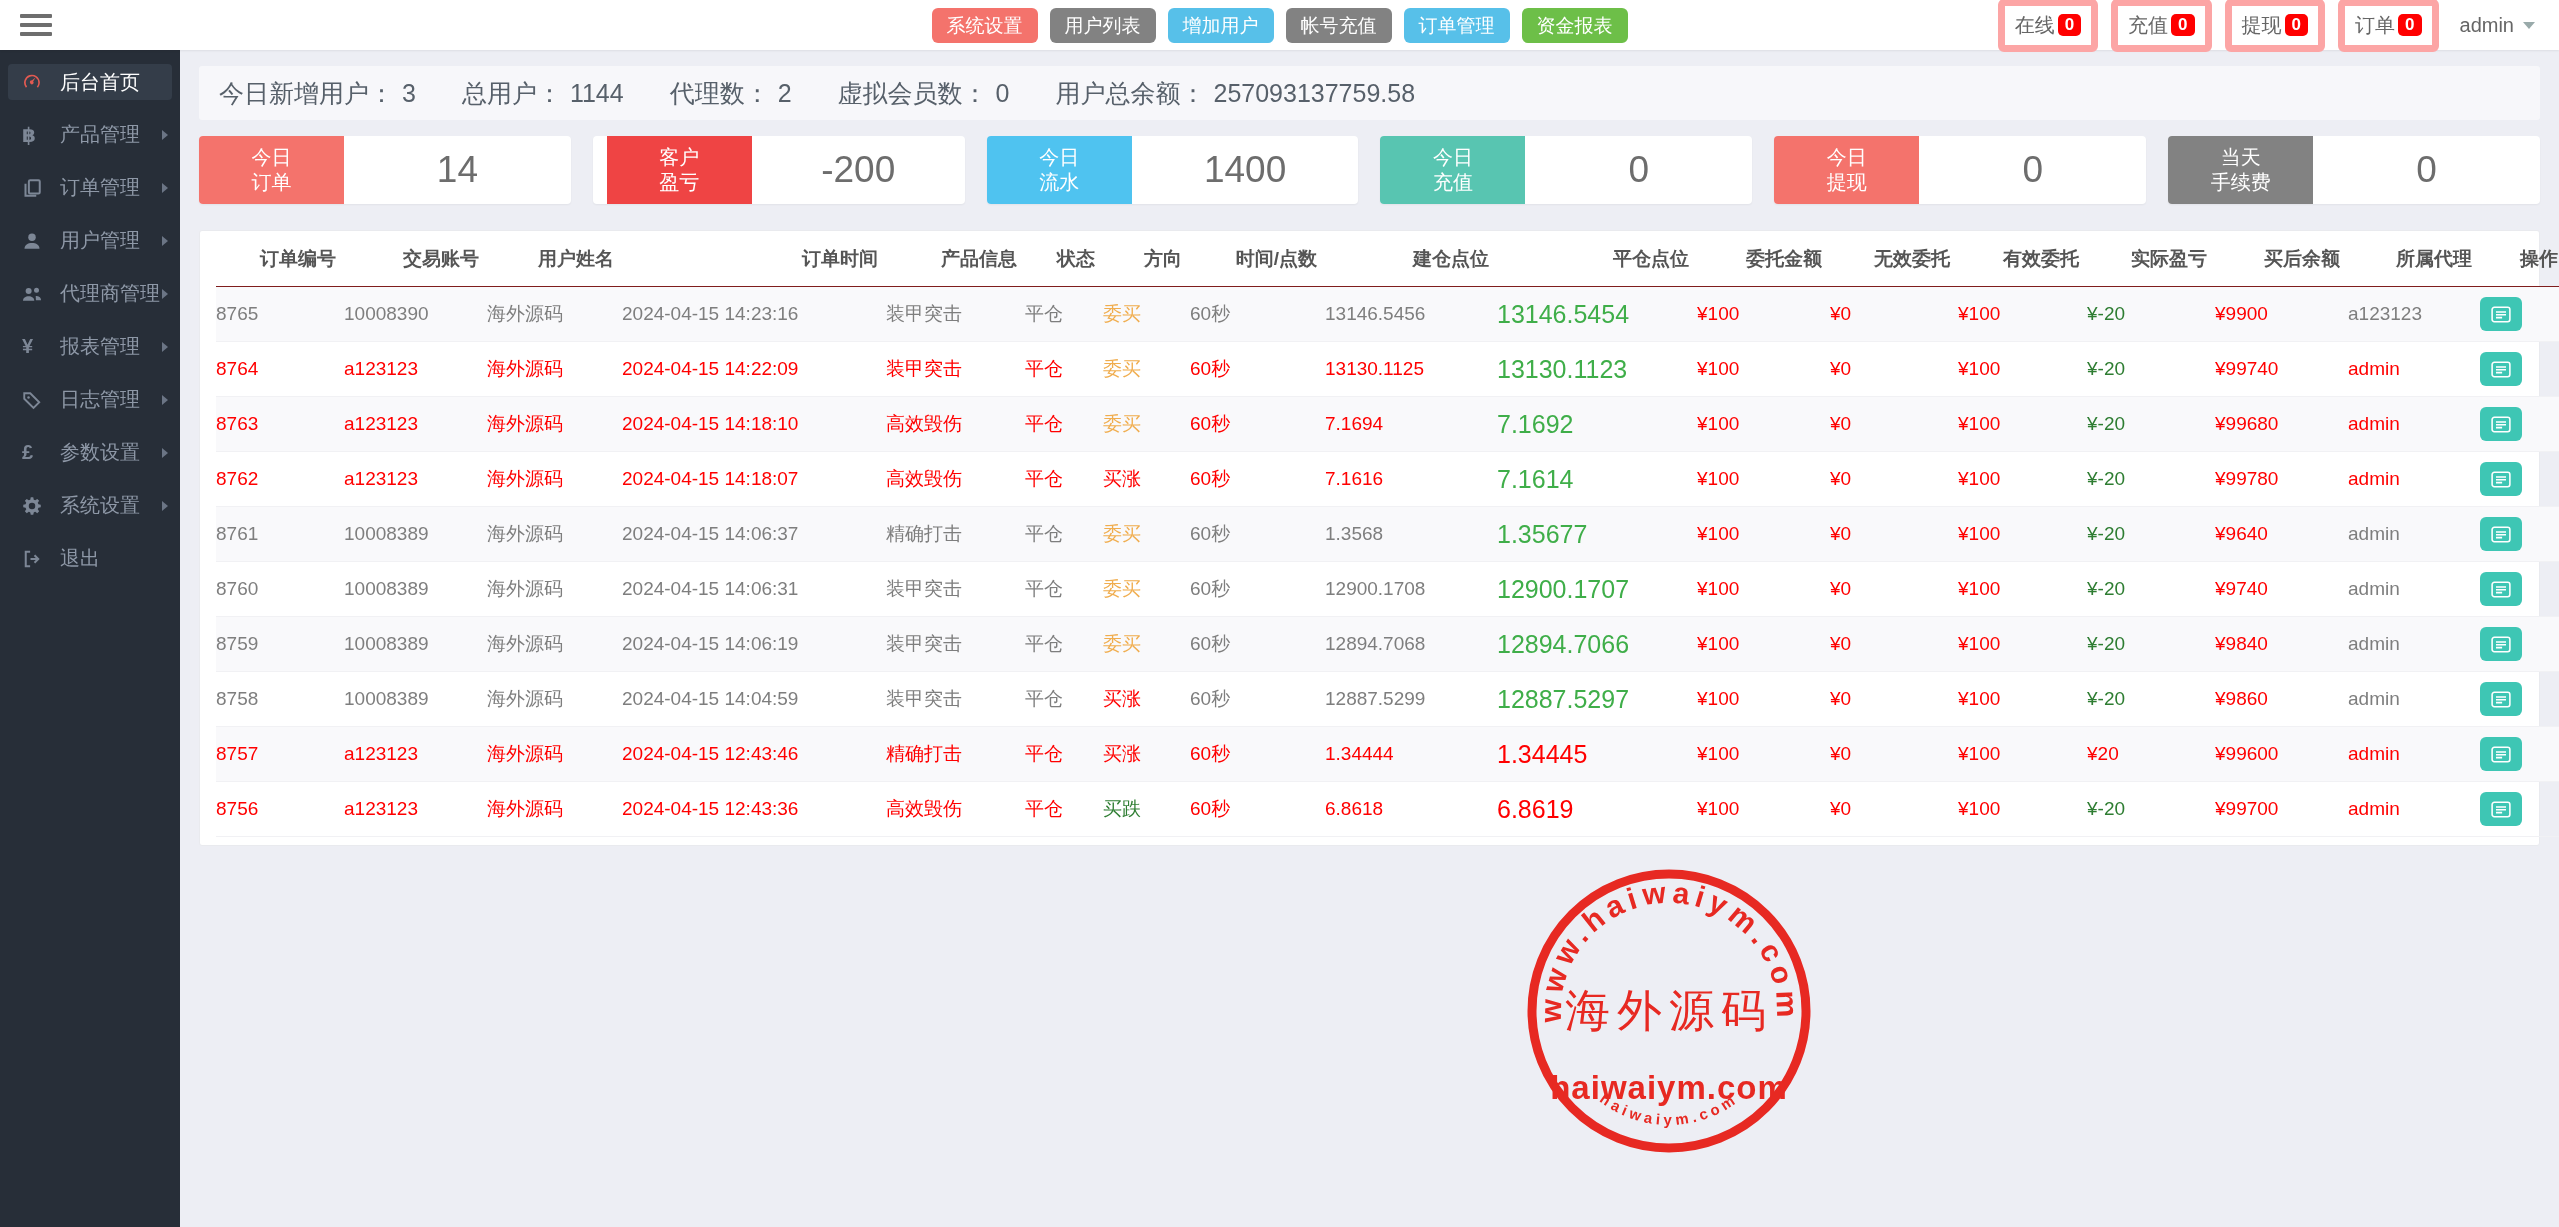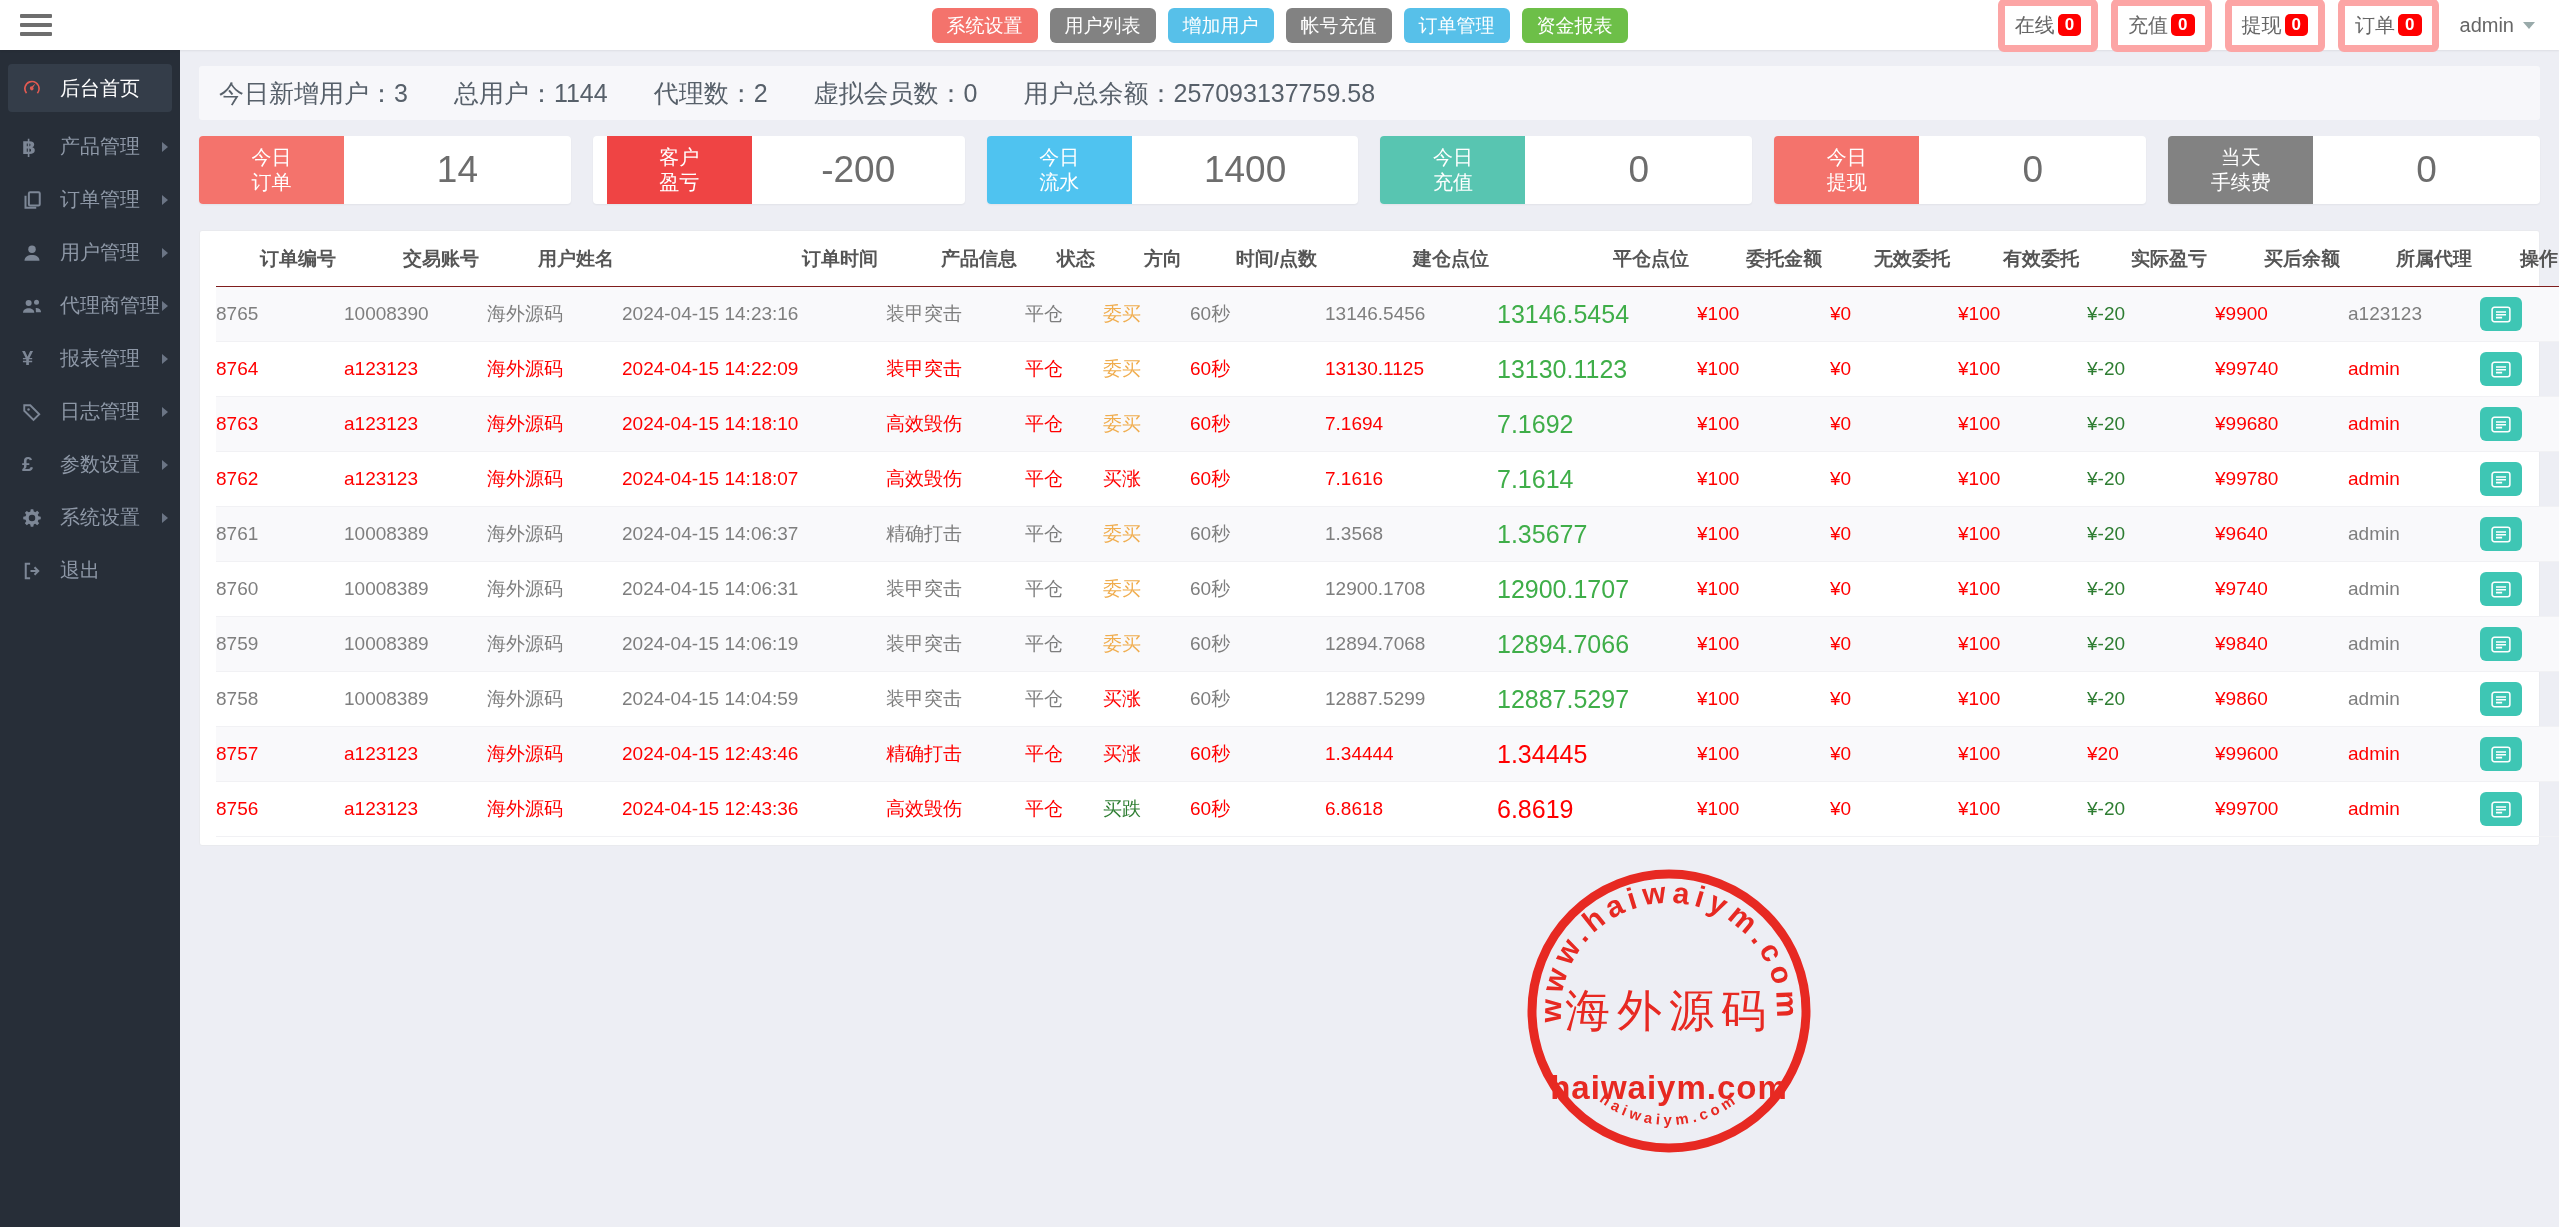--- a/index.html
+++ b/index.html
@@ -21,29 +21,29 @@
     padding:6px 10px; font-size:20px; color:#666; cursor:pointer; background:#fff; }
   .badge { color:#fff; font-size:17px; font-weight:bold; padding:2px 7px; border-radius:5px; line-height:1.1; }
   .admin { display:flex; align-items:center; gap:9px; color:#666; font-size:20px; cursor:pointer; padding:6px 8px; }
   .caret { width:0; height:0; border-left:6px solid transparent; border-right:6px solid transparent; border-top:7px solid #9aa; }
   
   .sidebar { position:absolute; top:50px; left:0; bottom:0; width:180px; background:#272e38; padding-top:14px; }
   .side-item { height:53px; display:flex; align-items:center; padding:0 12px 0 22px;
     color:#8e98a7; font-size:20px; cursor:pointer; }
   .side-item .icon { width:27px; margin-right:11px; display:flex; align-items:center; color:#7d8796; font-size:20px; }
   .side-item .icon svg { width:20px; height:20px; }
-  .side-item.active { background:#343d49; border-radius:4px; margin:0 8px 8px; height:48px; padding-left:14px; color:#fff; }
+  .side-item.active { background:#343d49; border-radius:4px; margin:0 8px 8px; height:36px; padding-left:14px; color:#fff; }
   .side-item.active .icon { color:#e25a52; }
   .arrow { margin-left:auto; width:0; height:0; border-top:5px solid transparent;
     border-bottom:5px solid transparent; border-left:6px solid #6b7585; }
   
   .main { position:absolute; left:180px; top:50px; right:0; bottom:0; padding:0 19px; overflow:hidden; }
   .stats-bar { margin-top:16px; background:rgba(255,255,255,.55); border-radius:3px; height:54px;
     display:flex; align-items:center; padding:0 20px; gap:46px; font-size:25px; color:#57606a; }
-  .stat { display:flex; align-items:center; }
+  .stat { display:flex; align-items:center; gap:8px; }
   .cards { margin-top:16px; display:flex; gap:22px; }
   .card { flex:1; height:68px; display:flex; border-radius:4px; overflow:hidden; background:#fff;
     box-shadow:0 1px 2px rgba(0,0,0,.05); }
   .card-label { width:145px; color:#fff; font-size:20px; line-height:25px; display:flex;
     align-items:center; justify-content:center; text-align:center; white-space:pre-line; }
   .card-value { flex:1; display:flex; align-items:center; justify-content:center;
     font-size:37px; color:#6d6d6d; font-weight:100; }
   
   .panel { margin-top:26px; background:#fff; border:1px solid #e9eaee; border-radius:3px; padding:0 16px 8px; }
   .panel-head { height:50px; display:flex; align-items:center; justify-content:space-between;

